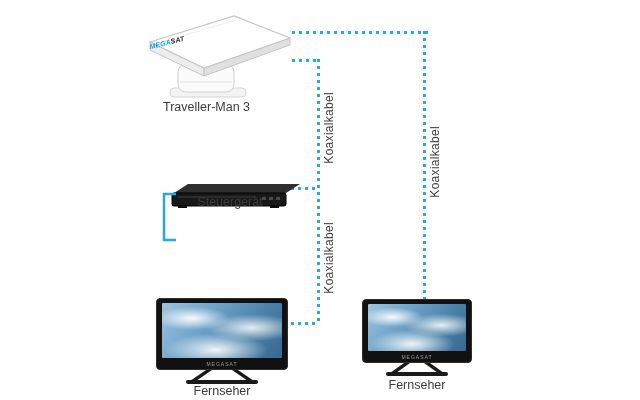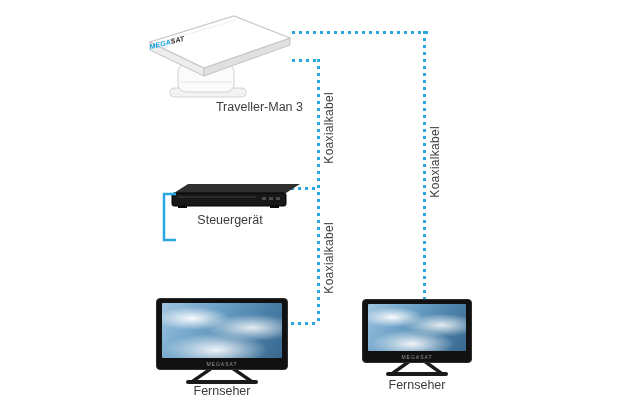--- a/index.html
+++ b/index.html
@@ -25,25 +25,25 @@
   .line-h4 { left:291px; top:322px; width:28px; }
   .kx1 { left:322px; top:92px; }
   .kx2 { left:428px; top:126px; }
   .kx3 { left:322px; top:222px; }
 
   
   .antenna { position:absolute; left:138px; top:12px; width:160px; height:92px; }
   .mslogo { position:absolute; left:149px; top:39px; transform:rotate(-14deg);
     font-size:7px; font-weight:bold; font-style:italic; letter-spacing:.2px; }
   .mslogo .mega { color:#0a9fe0; } .mslogo .sat { color:#262626; }
-  .antenna-label { left:163px; top:100px; width:140px; text-align:right; }
+  .antenna-label { left:163px; top:100px; width:140px; text-align:left; }
 
   
   .control { position:absolute; left:170px; top:181px; width:132px; height:30px; }
-  .control-label { left:160px; top:213px; width:140px; text-align:center; }
+  .control-label { left:160px; top:195px; width:140px; text-align:center; }
   .bracket { position:absolute; left:156px; top:188px; width:22px; height:58px; }
   .power-label { left:178px; top:233px; }
 
   
   .tv { position:absolute; }
   .tv .frame { position:relative; background:#111; border:1px solid #2e2e2e;
     border-radius:4px; padding:4px 5px 11px; }
   .tv .screen { width:100%; height:100%; border-radius:1px;
     background:
       radial-gradient(ellipse 45% 30% at 25% 28%, rgba(255,255,255,.95), rgba(255,255,255,0) 70%),

